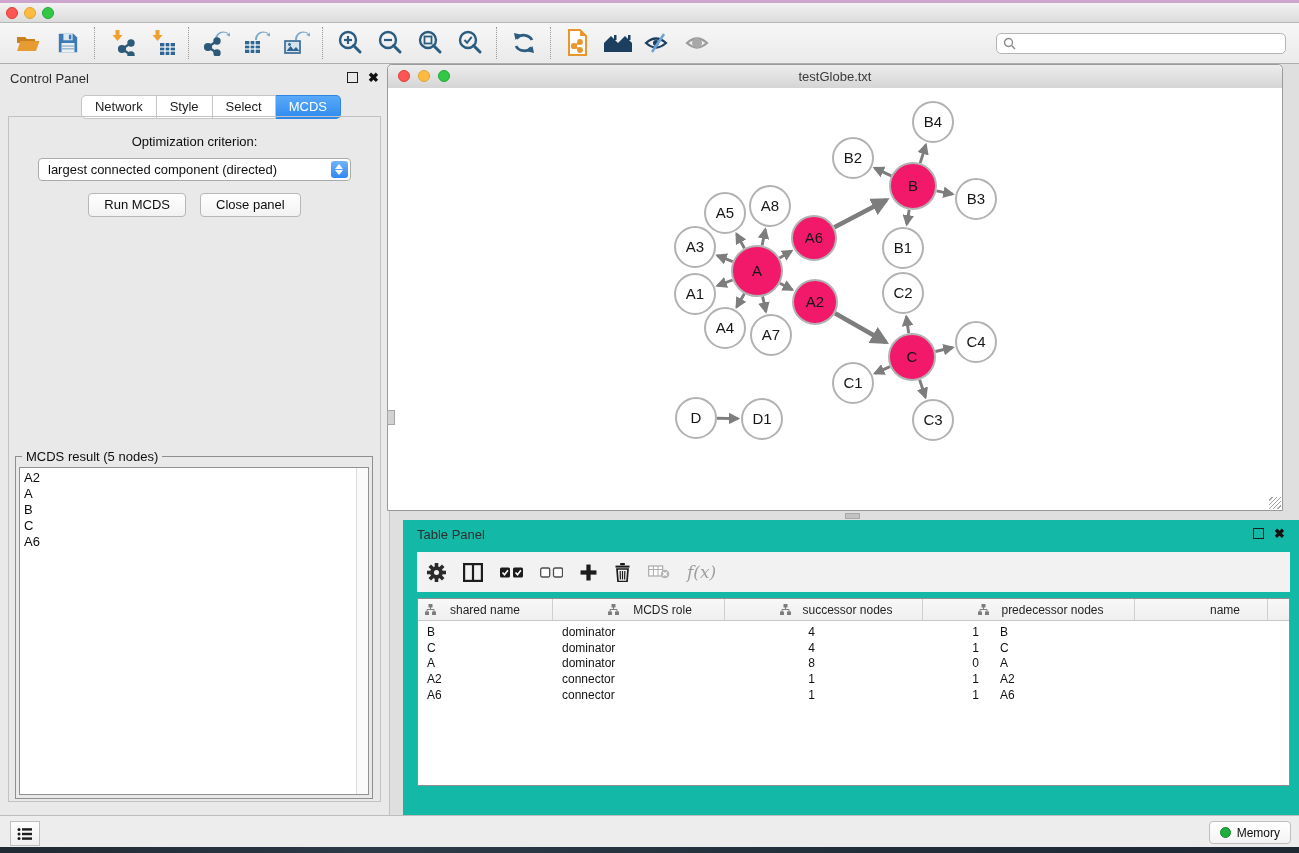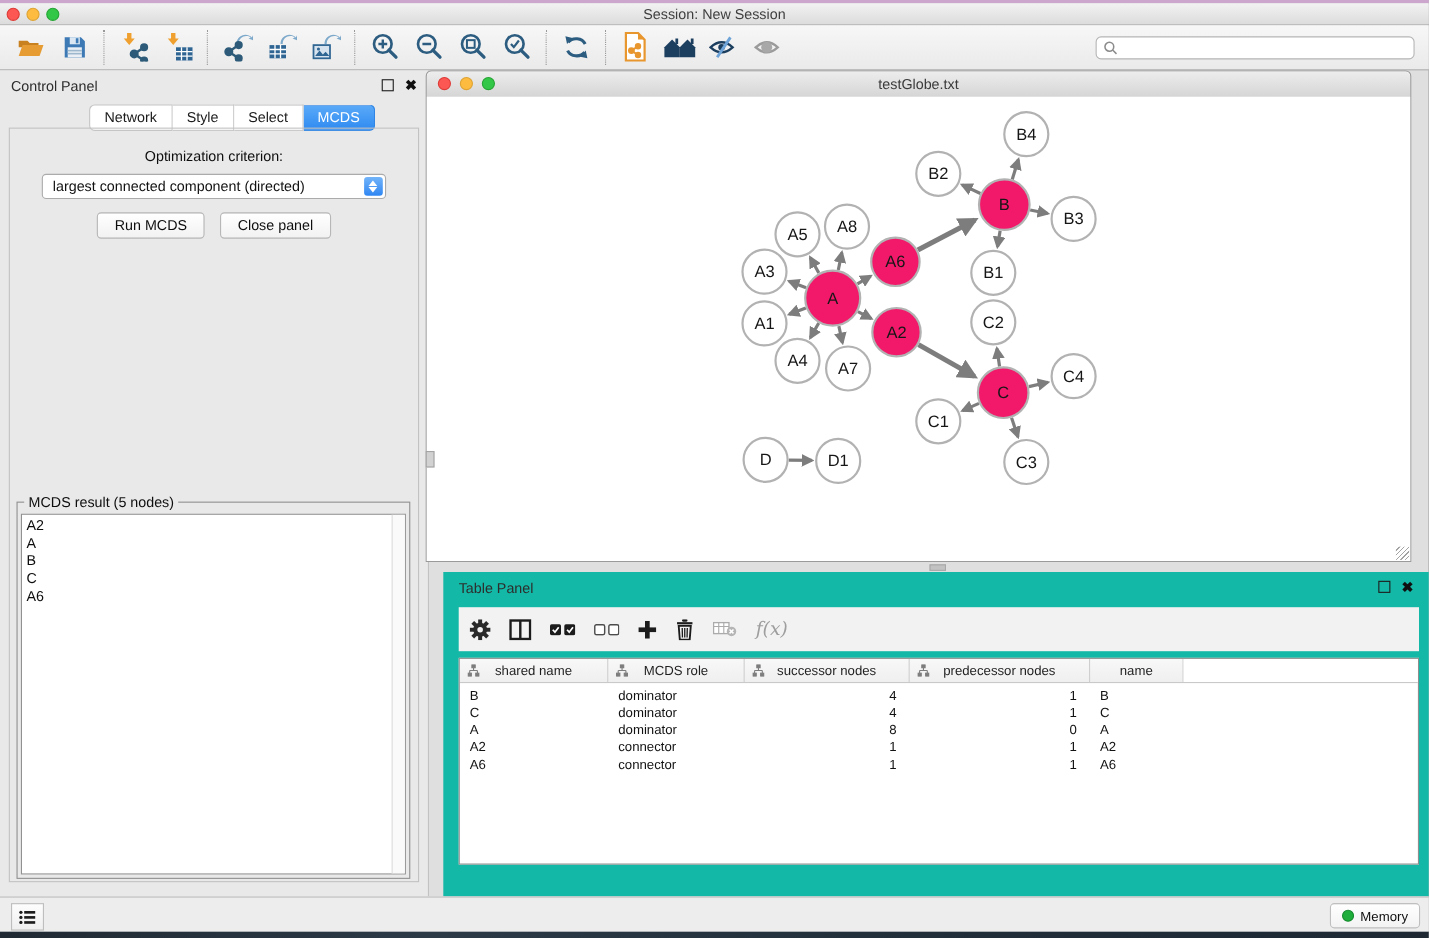--- a/index.html
+++ b/index.html
@@ -75,21 +75,21 @@
   .below-mark{position:absolute;left:845px;top:513px;width:13px;height:4px;background:#c2c2c2;border:1px solid #a8a8a8;}
   
   .table-panel{position:absolute;left:403px;top:520px;width:896px;height:295px;background:#14b8a6;}
   .tp-toolbar{position:absolute;top:32px;left:14px;right:9px;height:40px;background:#f2f2f2;
     display:flex;align-items:center;gap:17px;padding-left:10px;box-sizing:border-box;}
   .tp-icon{display:flex;align-items:center;justify-content:center;height:26px;}
   .fx{font-family:"DejaVu Serif",serif;font-style:italic;font-size:17px;color:#9e9e9e;}
   .tp-table{position:absolute;left:14px;right:9px;top:78px;bottom:29px;background:#fff;
     border:1px solid #8e8e8e;overflow:hidden;}
   .tp-thead{display:flex;height:21px;background:linear-gradient(#f8f8f8,#efefef);
-    border-bottom:1px solid #c9c9c9;font-size:12px;color:#1f1f1f;}
+    border-bottom:1px solid #c9c9c9;font-size:12px;color:#1f1f1f;gap:48px;}
   .th{position:relative;display:flex;align-items:center;justify-content:center;
     border-right:1px solid #cfcfcf;box-sizing:border-box;flex:0 0 auto;}
   .th .tree{position:absolute;left:7px;top:5px;}
   .th.filler{flex:1;background:#fff;border-right:none;}
   .tr{display:flex;height:15.8px;align-items:center;font-size:12px;color:#121212;}
   .tbody{padding-top:3px;}
   .td{box-sizing:border-box;white-space:nowrap;overflow:hidden;padding:0 12px 0 9px;flex:0 0 auto;}
   .tp-tabs{position:absolute;left:0;right:0;bottom:4px;display:flex;justify-content:center;}
   
   .statusbar{position:absolute;left:0;top:815px;right:0;height:32px;background:#ededed;border-top:1px solid #bdbdbd;box-sizing:border-box;}
@@ -107,21 +107,20 @@
 
 <div class="screen">
   <div class="desktop-top"></div>
 
   <div class="titlebar">
     <div class="lights">
       <div class="light red"></div>
       <div class="light yellow"></div>
       <div class="light green"></div>
     </div>
-    <div class="title">Session: New Session</div>
   </div>
 
   <div class="toolbar">
     <div class="tb-btn">
       <svg width="26" height="24" viewBox="0 0 26 24">
         <path d="M2 6 h8 l2 2 h8 v4 h-18 z" fill="#c9801f"></path>
         <path d="M2 20 L5.5 10 h19 L21 20 z" fill="#e69b33"></path>
       </svg>
     </div>
     <div class="tb-btn">

